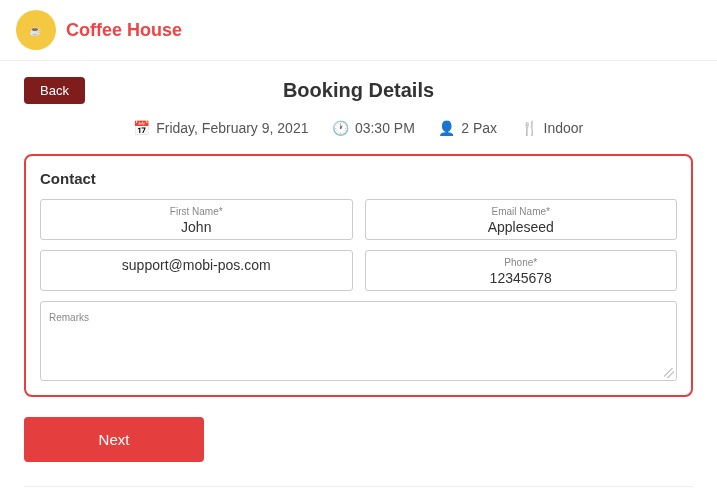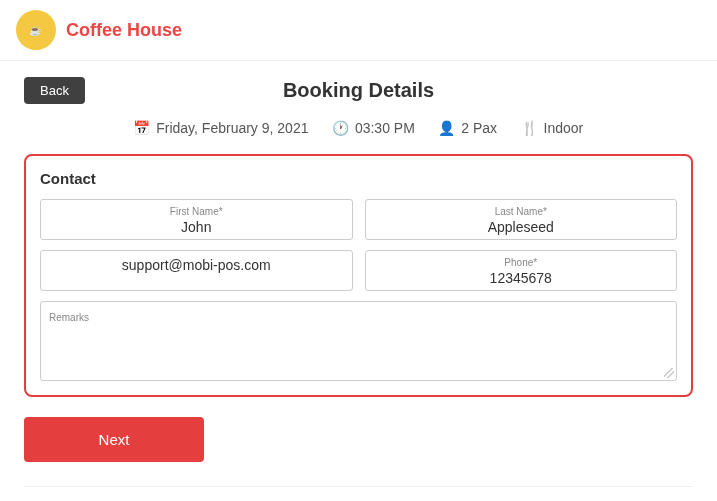--- a/index.html
+++ b/index.html
@@ -8,21 +8,21 @@
     
     .header { display: flex; align-items: center; padding: 10px 16px; border-bottom: 1px solid #eee; }
     .logo-circle { width: 40px; height: 40px; border-radius: 50%; background: #f5c842; display: flex; align-items: center; justify-content: center; font-size: 10px; color: #8B4513; font-weight: bold; margin-right: 10px; overflow: hidden; }
     .app-title { font-size: 18px; font-weight: bold; color: #ef4444; }
 
     
     .main { padding: 16px 24px; }
 
     
     .top-bar { display: flex; align-items: center; margin-bottom: 16px; position: relative; }
-    .back-btn { background: #404040; color: #fff; border: none; padding: 6px 16px; border-radius: 4px; cursor: pointer; font-size: 13px; }
+    .back-btn { background: #7f1d1d; color: #fff; border: none; padding: 6px 16px; border-radius: 4px; cursor: pointer; font-size: 13px; }
     .page-title { position: absolute; left: 50%; transform: translateX(-50%); font-size: 20px; font-weight: bold; color: #333; }
 
     
     .booking-info { display: flex; align-items: center; justify-content: center; gap: 24px; margin-bottom: 18px; color: #555; font-size: 14px; }
     .booking-info-item { display: flex; align-items: center; gap: 5px; }
 
     
     .contact-section { border: 2px solid #e53e3e; border-radius: 8px; padding: 14px; margin-bottom: 20px; }
     .contact-title { font-size: 15px; font-weight: bold; margin-bottom: 12px; }
 
@@ -80,21 +80,21 @@
 
   <div class="contact-section">
     <div class="contact-title">Contact</div>
 
     <div class="form-row">
       <div class="form-group">
         <span class="form-label">First Name*</span>
         <span class="form-value">John</span>
       </div>
       <div class="form-group">
-        <span class="form-label">Last Name*</span>
+        <span class="form-label">Email Name*</span>
         <span class="form-value">Appleseed</span>
       </div>
     </div>
 
     <div class="form-row">
       <div class="form-group">
         <span class="form-value">support@mobi-pos.com</span>
       </div>
       <div class="form-group">
         <span class="form-label">Phone*</span>

